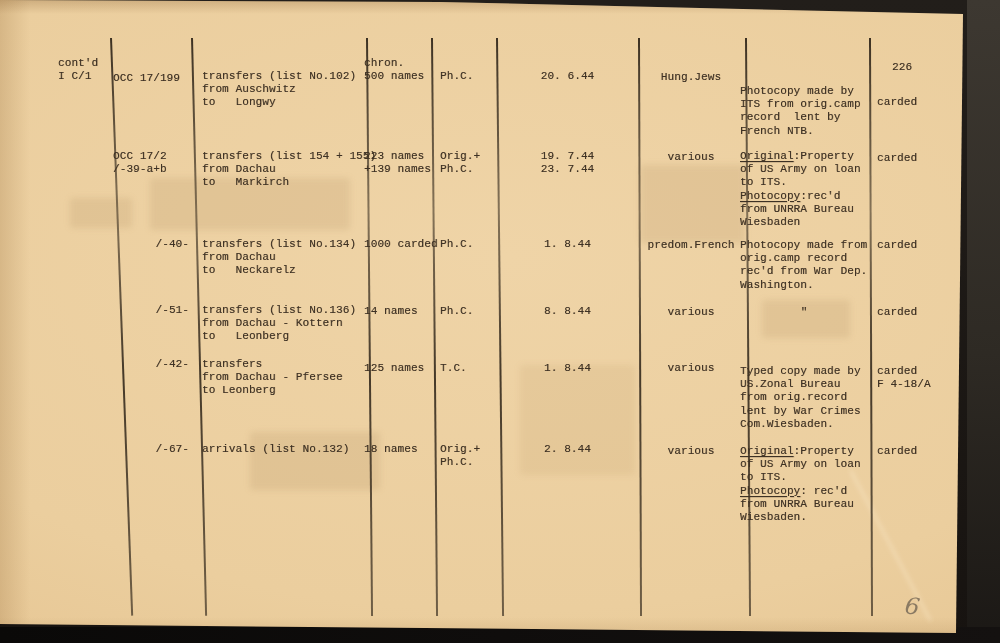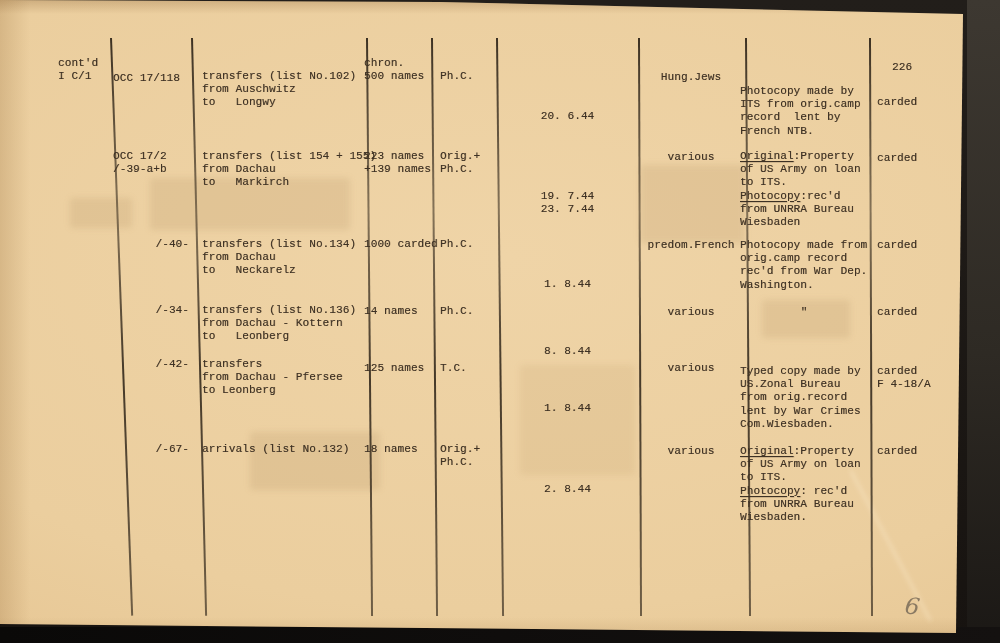--- a/index.html
+++ b/index.html
@@ -40,21 +40,21 @@
   .r8{left:869px;transform:rotate(-0.2deg);}
   .txt{position:absolute;white-space:pre;font-size:11px;line-height:13.2px;color:#3d3124;
        text-shadow:0.4px 0.4px 0.5px rgba(70,50,30,0.45);letter-spacing:0.1px;}
   .txt u{text-decoration-thickness:1px;text-underline-offset:2px;text-align:right;}
   .c-cont{left:58px;width:50px;}
   .c-ref{left:113px;width:76px;}
   .align-r{text-align:right;}
   .c-desc{left:202px;width:165px;}
   .c-names{left:364px;width:64px;text-align:left;}
   .c-type{left:440px;width:56px;}
-  .c-date{left:500px;width:135px;text-align:center;margin-top:40px;}
+  .c-date{left:500px;width:135px;text-align:center;}
   .c-nat{left:640px;width:102px;text-align:center;}
   .c-rem{left:740px;width:128px;}
   .rem-center{text-align:center;}
   .c-status{left:877px;width:86px;}
   .pageno{left:892px;top:61px;}
   .handwritten{position:absolute;left:905px;top:593px;font-family:"DejaVu Serif",serif;
                font-style:italic;font-size:23px;color:#8a7a63;transform:rotate(8deg);
                text-shadow:none;}
 </style>
 </head>
@@ -80,21 +80,21 @@
   <div class="vrule r5"></div>
   <div class="vrule r6"></div>
   <div class="vrule r7"></div>
   <div class="vrule r8"></div>
 
   <div class="txt c-cont" style="top:57px">cont'd
 I C/1</div>
   <div class="txt pageno">226</div>
 
   <div>
-    <div class="txt c-ref" style="top:72px">OCC 17/118</div>
+    <div class="txt c-ref" style="top:72px">OCC 17/199</div>
     <div class="txt c-desc" style="top:70px">transfers (list No.102)
 from Auschwitz
 to   Longwy</div>
     <div class="txt c-names" style="top:57px">chron.
 500 names</div>
     <div class="txt c-type" style="top:70px">Ph.C.</div>
     <div class="txt c-date" style="top:70px">20. 6.44</div>
     <div class="txt c-nat" style="top:71px">Hung.Jews</div>
     <div class="txt c-rem" style="top:85px">Photocopy made by
 ITS from orig.camp
@@ -135,21 +135,21 @@
     <div class="txt c-date" style="top:238px">1. 8.44</div>
     <div class="txt c-nat" style="top:239px">predom.French</div>
     <div class="txt c-rem" style="top:239px">Photocopy made from
 orig.camp record
 rec'd from War Dep.
 Washington.</div>
     <div class="txt c-status" style="top:239px">carded</div>
   </div>
 
   <div>
-    <div class="txt c-ref align-r" style="top:304px">/-34-</div>
+    <div class="txt c-ref align-r" style="top:304px">/-51-</div>
     <div class="txt c-desc" style="top:304px">transfers (list No.136)
 from Dachau - Kottern
 to   Leonberg</div>
     <div class="txt c-names" style="top:305px">14 names</div>
     <div class="txt c-type" style="top:305px">Ph.C.</div>
     <div class="txt c-date" style="top:305px">8. 8.44</div>
     <div class="txt c-nat" style="top:306px">various</div>
     <div class="txt c-rem rem-center" style="top:306px">"</div>
     <div class="txt c-status" style="top:306px">carded</div>
   </div>

